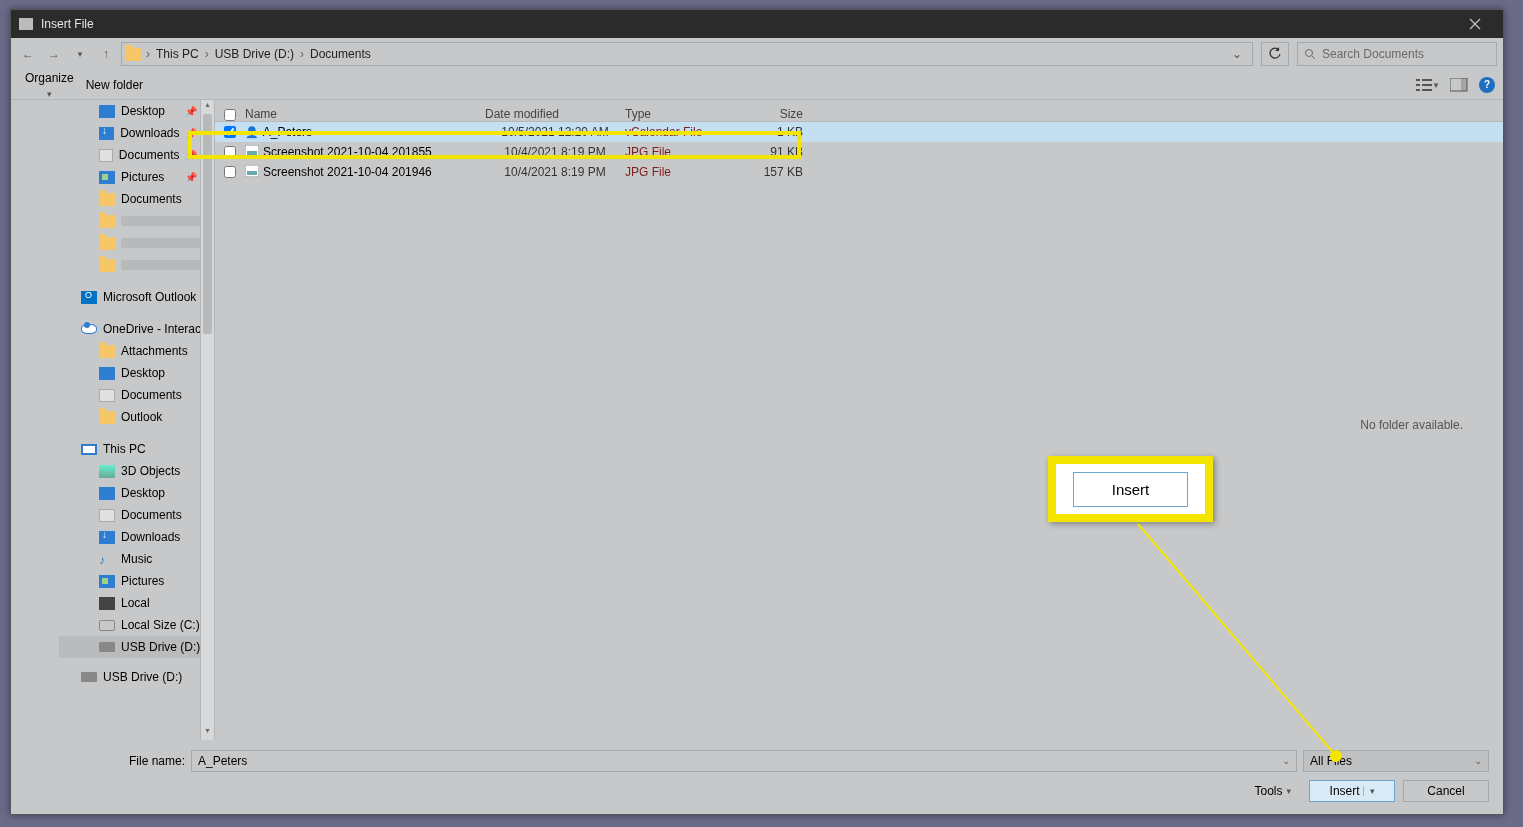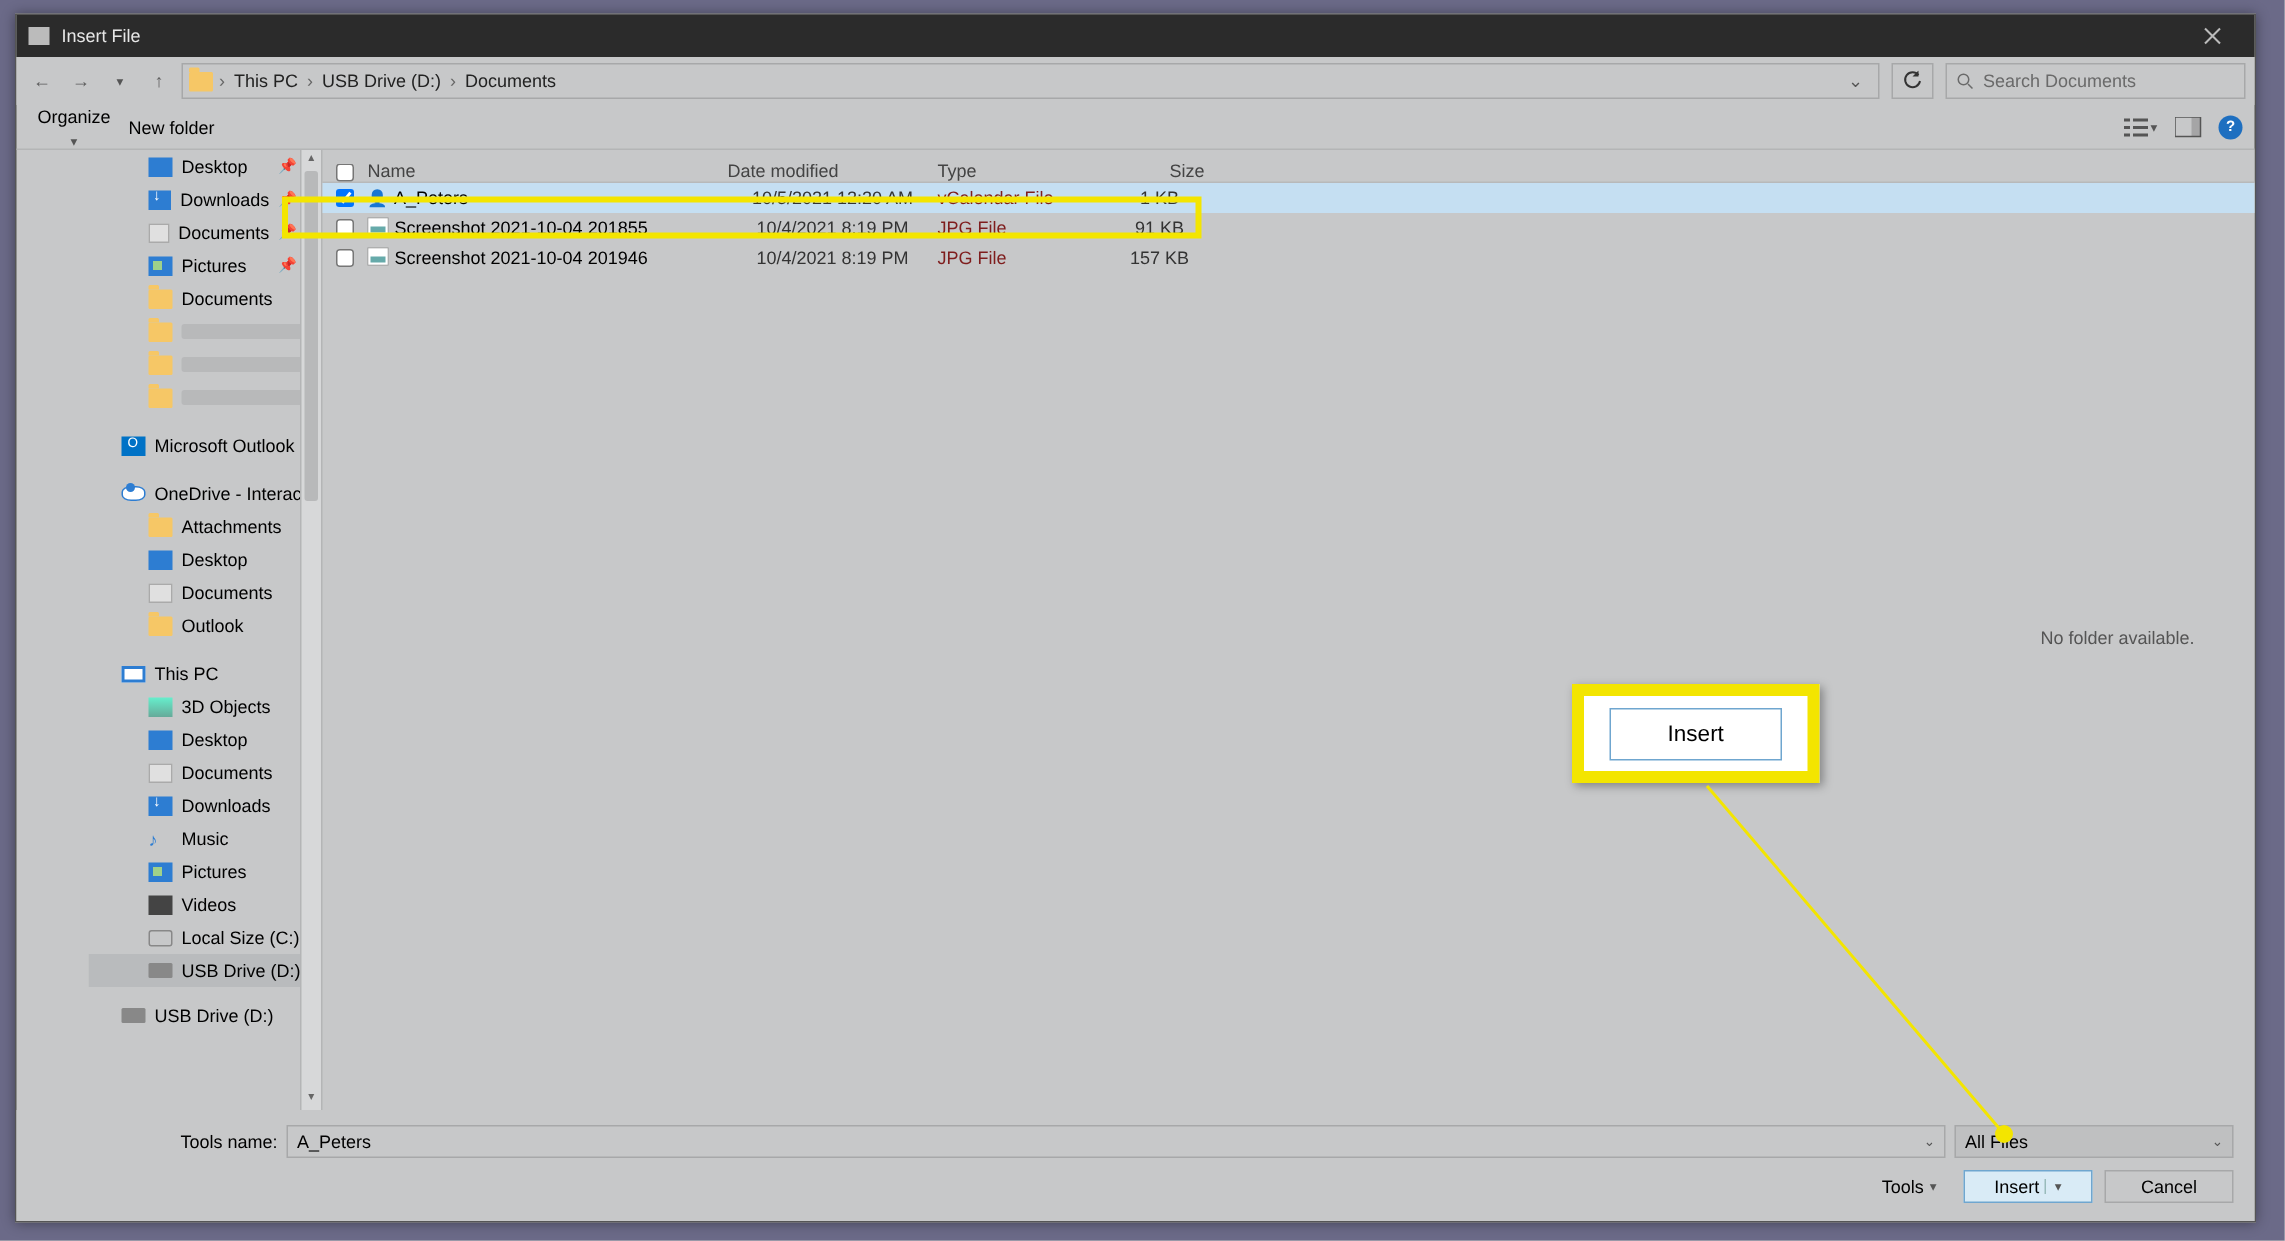--- a/index.html
+++ b/index.html
@@ -52,21 +52,21 @@
   .ic.cloud::before { content:""; position:absolute; left:2px; top:-3px; width:6px; height:6px; background:#2d7dd2; border-radius:50%; }
   .ic.obj { background:linear-gradient(#6ec,#6a9); }
   .smear { height:10px; width:84px; background:#b8b9ba; border-radius:2px; }
   .filepane { flex:1; display:flex; flex-direction:column; background:#c7c8c9; }
   .colhead { height:22px; display:flex; align-items:flex-end; border-bottom:1px solid #b8b9ba; color:#444; }
   .colhead .chk { width:30px; display:flex; justify-content:center; }
   .col.name { width:240px; } .col.date { width:140px; } .col.type { width:118px; } .col.size { width:70px; text-align:right; padding-right:10px; }
   .row { height:20px; display:flex; align-items:center; }
   .row .chk { width:30px; display:flex; justify-content:center; }
   .row .nm { width:240px; display:flex; align-items:center; gap:4px; }
-  .row .dt { width:140px; color:#333;text-align:center; } .row .ty { width:118px; color:#7f1d1d; } .row .sz { width:70px; text-align:center; padding-right:10px; color:#333; }
+  .row .dt { width:140px; color:#333;text-align:center; } .row .ty { width:118px; color:#7f1d1d; } .row .sz { width:70px; text-align:right; padding-right:10px; color:#333; }
   .row.sel { background:#c5dff2; }
   .hi-row { position:absolute; border:4px solid #f3e500; pointer-events:none; }
   .footer { position:absolute; bottom:0; left:0; right:0; height:74px; background:#c7c8c9; padding:10px 14px 8px 14px; }
   .fnrow { display:flex; align-items:center; gap:6px; }
   .fnlabel { width:160px; text-align:right; }
   .fninput { flex:1; height:22px; border:1px solid #a7a8a9; background:#c7c8c9; padding:0 6px; display:flex; align-items:center; justify-content:space-between; }
   .filter { width:186px; height:22px; border:1px solid #a7a8a9; background:#bfc0c1; padding:0 6px; display:flex; align-items:center; justify-content:space-between; }
   .btnrow { display:flex; justify-content:flex-end; gap:8px; margin-top:8px; align-items:center; }
   .btn { width:86px; height:22px; border:1px solid #a7a8a9; background:#c7c8c9; display:flex; align-items:center; justify-content:center; cursor:pointer; }
   .btn.primary { border:1px solid #6fa6cf; background:#d9ebf6; }
@@ -245,21 +245,21 @@
           <div class="navitem indent">
             <span class="ic mus"></span>
             <span>Music</span>
           </div>
           <div class="navitem indent">
             <span class="ic pic"></span>
             <span>Pictures</span>
           </div>
           <div class="navitem indent">
             <span class="ic vid"></span>
-            <span>Videos</span>
+            <span>Local</span>
           </div>
           <div class="navitem indent">
             <span class="ic disk"></span>
             <span>Local Size (C:)</span>
           </div>
           <div class="navitem indent sel">
             <span class="ic usb"></span>
             <span>USB Drive (D:)</span>
           </div>
         </div>
@@ -329,21 +329,21 @@
             <div class="sz">157 KB</div>
           </div>
         </div>
     </div>
   </div>
 
   <div class="preview-msg">No folder available.</div>
 
   <div class="footer">
     <div class="fnrow">
-      <div class="fnlabel">Tools name:</div>
+      <div class="fnlabel">File name:</div>
       <div class="fninput">
         <span>A_Peters</span>
         <span class="chev">⌄</span>
       </div>
       <div class="filter">
         <span>All Files</span>
         <span class="chev">⌄</span>
       </div>
     </div>
     <div class="btnrow">

